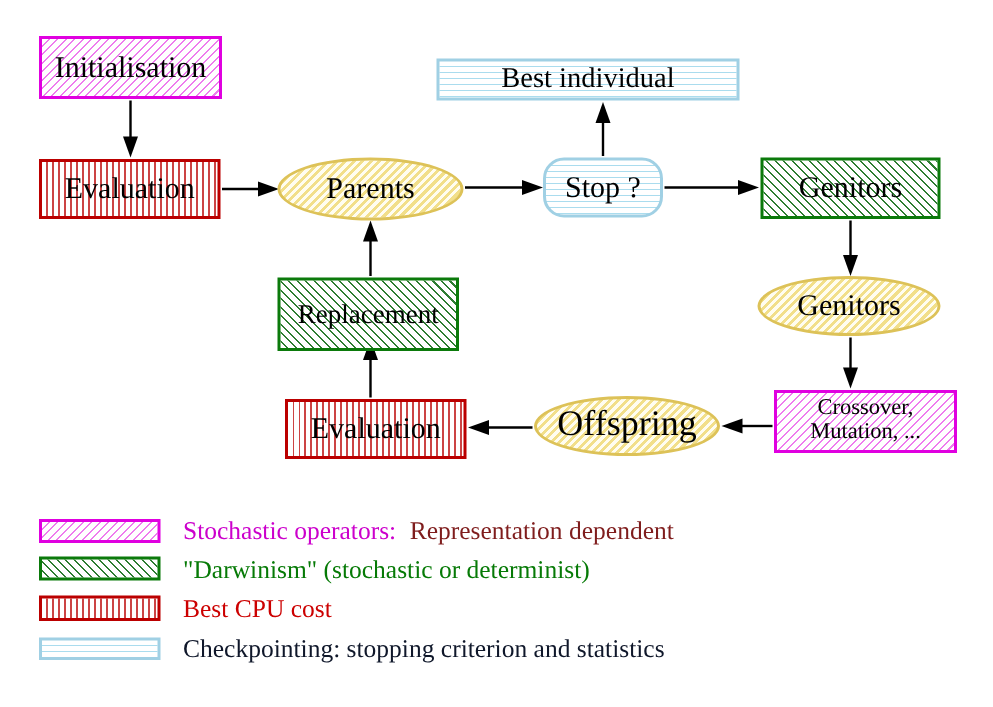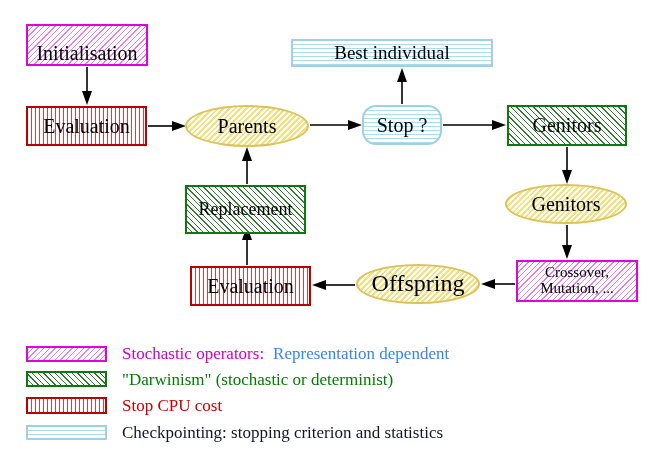--- a/index.html
+++ b/index.html
@@ -26,21 +26,21 @@
   }
   .stripes-cyan{
     border:2px solid #a0d0e4;
     background:repeating-linear-gradient(180deg,#ffffff 0px,#ffffff 3px,#aadcee 3px,#aadcee 4px);
   }
   .hatch-gold{
     border:2px solid #ddc258;border-radius:50%;
     background:repeating-linear-gradient(135deg,#fffdf0 0px,#fffdf0 2px,#f2df8a 2px,#f2df8a 4px);
   }
   
-  .n-init{left:26px;top:24px;width:122px;height:42px;font-size:20px;align-items:flex-end;}
+  .n-init{left:26px;top:24px;width:122px;height:42px;font-size:20px;}
   .n-eval-top{left:26px;top:106px;width:121px;height:40px;font-size:20px;}
   .n-best{left:291px;top:39px;width:202px;height:28px;font-size:19px;}
   .n-stop{left:362px;top:105px;width:80px;height:40px;font-size:20px;border-radius:14px;}
   .n-selection{left:507px;top:105px;width:120px;height:41px;font-size:20px;}
   .n-replacement{left:185px;top:185px;width:121px;height:49px;font-size:18px;}
   .n-eval-bottom{left:190px;top:266px;width:121px;height:40px;font-size:20px;}
   .n-crossover{left:516px;top:260px;width:122px;height:42px;font-size:15px;flex-direction:column;}
   .n-parents{left:185px;top:105px;width:124px;height:42px;font-size:20px;}
   .n-genitors{left:505px;top:184px;width:122px;height:40px;font-size:20px;}
   .n-offspring{left:356px;top:264px;width:124px;height:40px;font-size:24px;}
@@ -53,21 +53,21 @@
   .arrows line{stroke:#000;stroke-width:1.6;}
   .arrows polygon{fill:#000;}
   
   .legend-swatch{position:absolute;left:26px;width:81px;box-sizing:border-box;}
   .ls-1{top:346px;height:16px;}
   .ls-2{top:371px;height:16px;}
   .ls-3{top:397px;height:17px;}
   .ls-4{top:425px;height:15px;}
   .legend-label{position:absolute;left:122px;font-size:17px;white-space:nowrap;}
   .ll-1{top:344px;color:#cc00cc;}
-  .ll-1 .part2{color:#3b82f6;margin-left:9px;}
+  .ll-1 .part2{color:#7f1d1d;margin-left:9px;}
   .ll-2{top:370px;color:#067a06;}
   .ll-3{top:396px;color:#cc0000;}
   .ll-4{top:423px;color:#0f172a;}
 </style>
 </head>
 <body>
 
 <div class="stage">
 
   <svg class="arrows">
@@ -168,21 +168,21 @@
     <span>Stochastic operators:</span><span class="part2">Representation dependent</span>
   </div>
 
   <div class="legend-swatch hatch-green ls-2"></div>
   <div class="legend-label ll-2">
     <span>"Darwinism" (stochastic or determinist)</span>
   </div>
 
   <div class="legend-swatch stripes-red ls-3"></div>
   <div class="legend-label ll-3">
-    <span>Stop CPU cost</span>
+    <span>Best CPU cost</span>
   </div>
 
   <div class="legend-swatch stripes-cyan ls-4"></div>
   <div class="legend-label ll-4">
     <span>Checkpointing: stopping criterion and statistics</span>
   </div>
 
 </div>
 
 </body></html>

